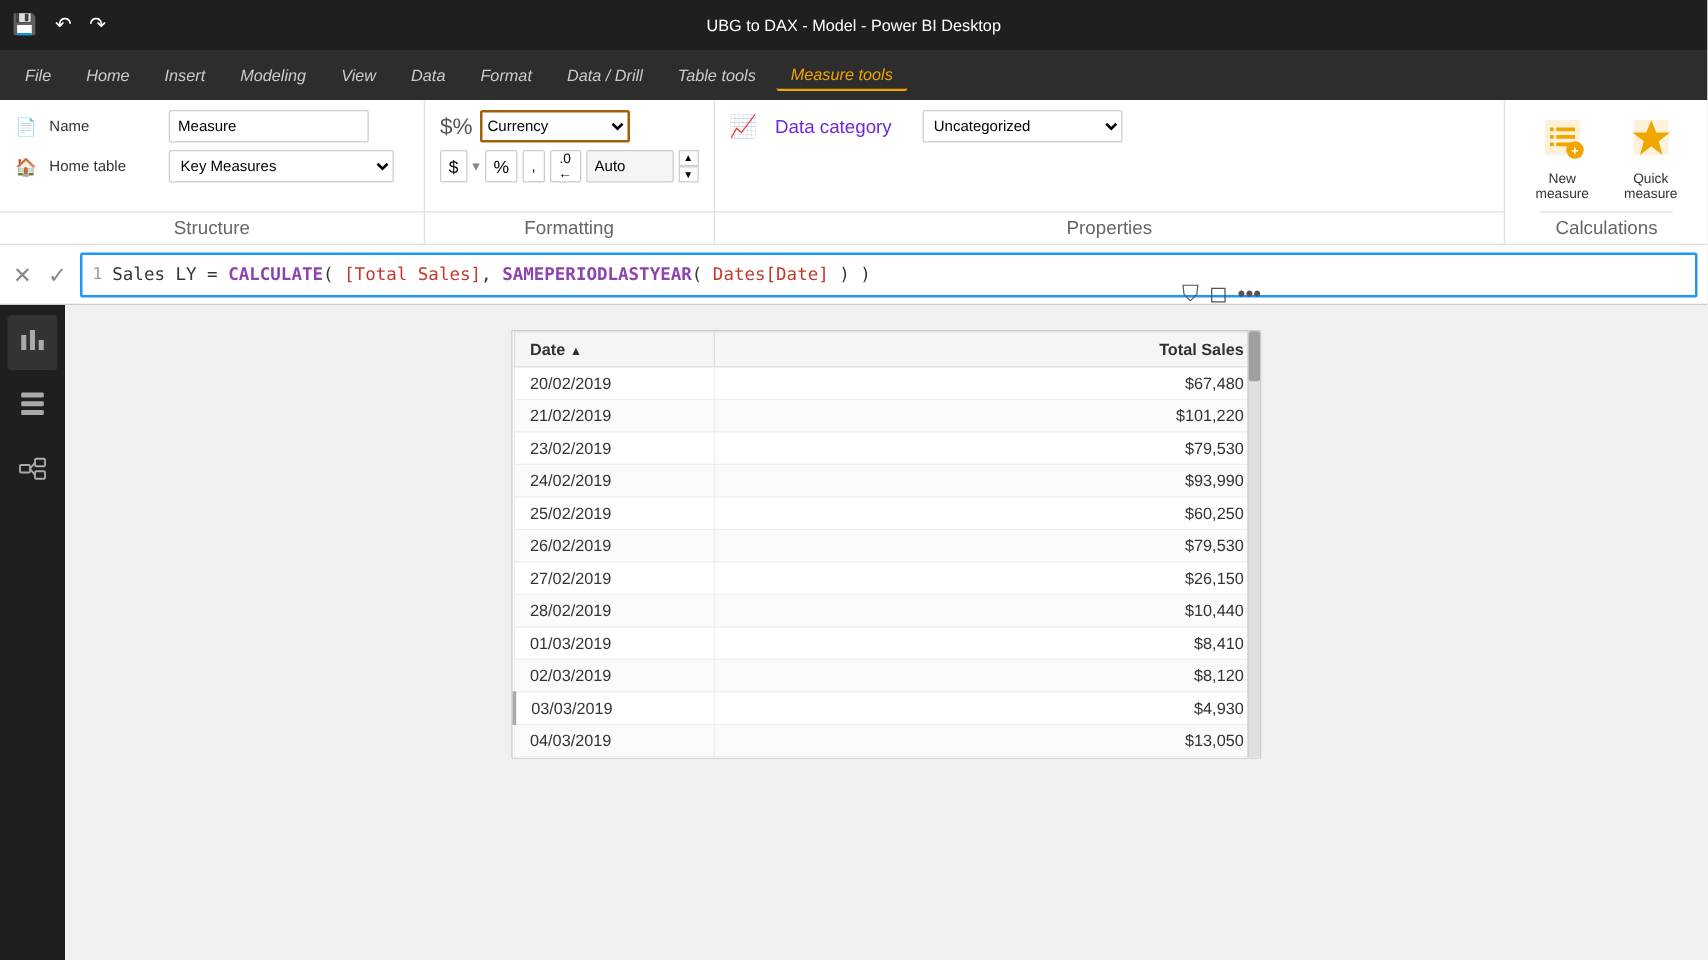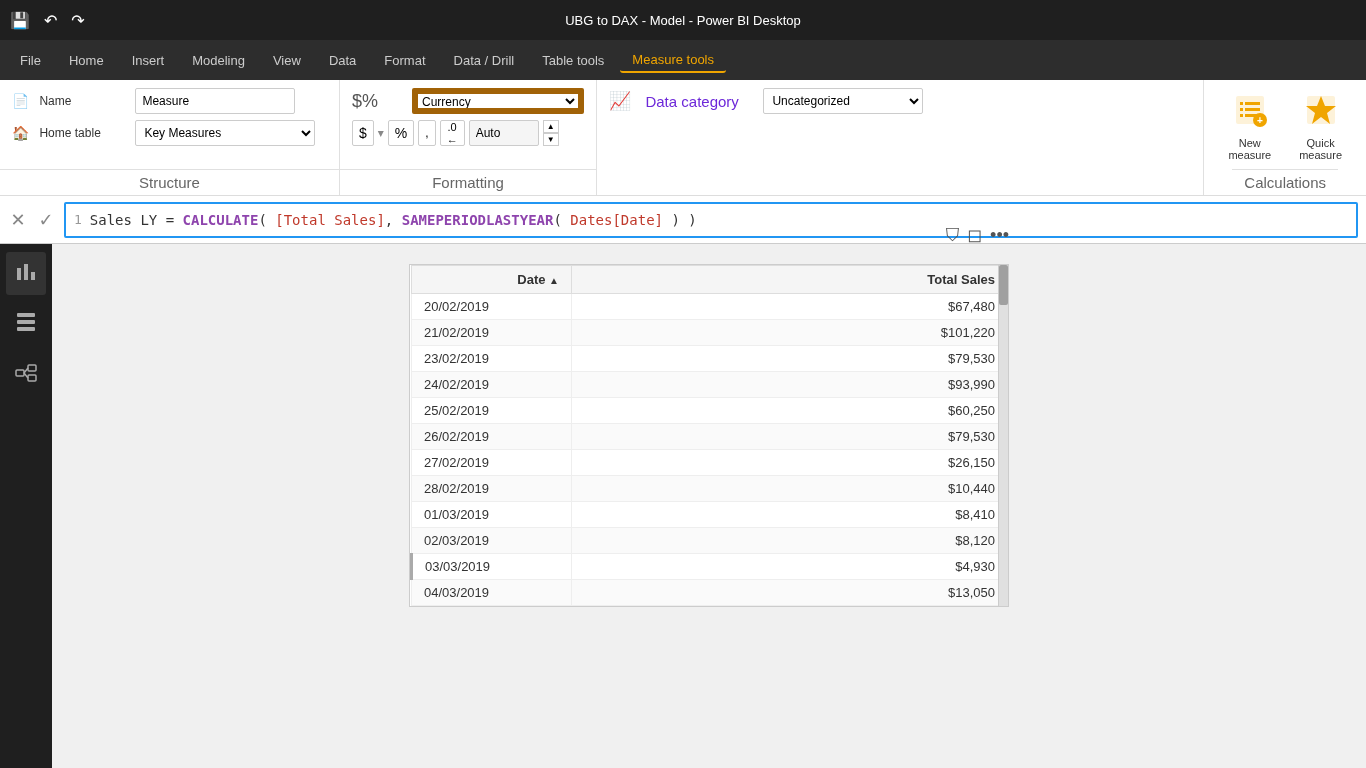--- a/index.html
+++ b/index.html
@@ -26,20 +26,21 @@
     .title-bar-icon { color: #fff; font-size: 16px; cursor: pointer; }
 
     
     .menu-bar {
       background: #2d2d2d;
       display: flex;
       align-items: center;
       height: 40px;
       padding: 0 8px;
       gap: 4px;
+      font-style: italic;
     }
     .menu-item {
       color: #ccc;
       font-size: 13px;
       padding: 4px 12px;
       cursor: pointer;
       border-radius: 3px;
     }
     .menu-item.active { color: #f0a500; border-bottom: 2px solid #f0a500; }
 
@@ -119,26 +120,25 @@
       align-items: center;
       gap: 6px;
       margin-bottom: 6px;
     }
     .format-icon {
       font-size: 18px;
       color: #555;
     }
     .format-dropdown {
       height: 26px;
-      border: 6px solid #a16207;
+      border: 2px solid #a16207;
       border-radius: 2px;
       font-size: 12px;
-      width: 172px;
+      width: 120px;
       background: white;
-      margin-left: 28px;
     }
     .format-bottom {
       display: flex;
       align-items: center;
       gap: 4px;
     }
     .format-btn {
       height: 26px;
       border: 1px solid #ccc;
       background: white;
@@ -316,21 +316,21 @@
 
     .data-table {
       width: 100%;
       border-collapse: collapse;
       font-size: 13px;
     }
     .data-table th {
       background: #f5f5f5;
       border: 1px solid #ddd;
       padding: 6px 12px;
-      text-align: right;
+      text-align: left;
       font-weight: 600;
       color: #333;
     }
     .data-table th.date-col { width: 160px; }
     .data-table th.sales-col { text-align: right; }
     .data-table td {
       border: 1px solid #eee;
       padding: 5px 12px;
       color: #333;
     }
@@ -437,20 +437,21 @@
         <span class="prop-label ribbon-field-label">Data category</span>
         <select class="prop-select ribbon-field-select">
           <option>Uncategorized</option>
           <option>Address</option>
           <option>Place</option>
           <option>Latitude</option>
           <option>Longitude</option>
         </select>
       </div>
     </div>
+    <div class="ribbon-section-label">Properties</div>
   </div>
 
   <div class="calculations-section">
     <div class="calc-buttons">
       <div class="calc-button">
         <div class="calc-button-icon new-icon">
           <svg width="36" height="36" viewBox="0 0 36 36">
             <rect x="4" y="4" width="28" height="28" rx="2" fill="#f0a500" opacity="0.15"></rect>
             <rect x="8" y="10" width="3" height="3" fill="#f0a500"></rect>
             <rect x="8" y="16" width="3" height="3" fill="#f0a500"></rect>

